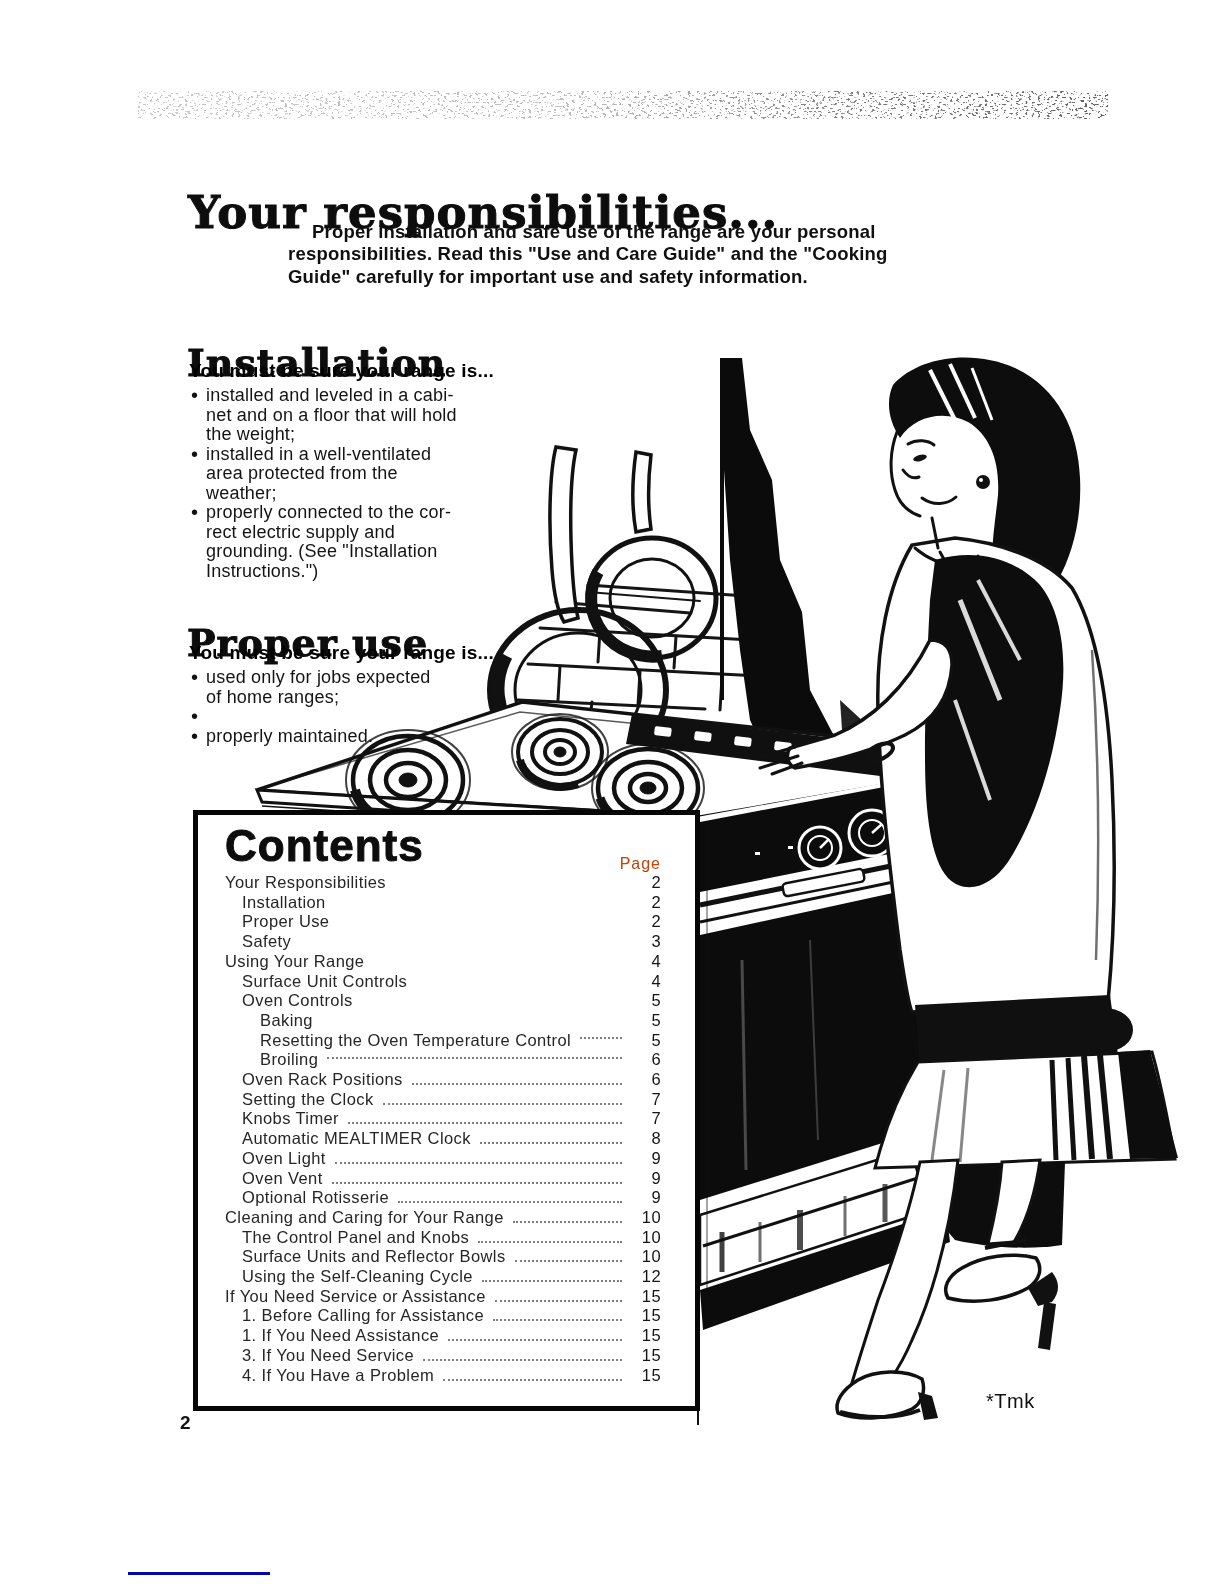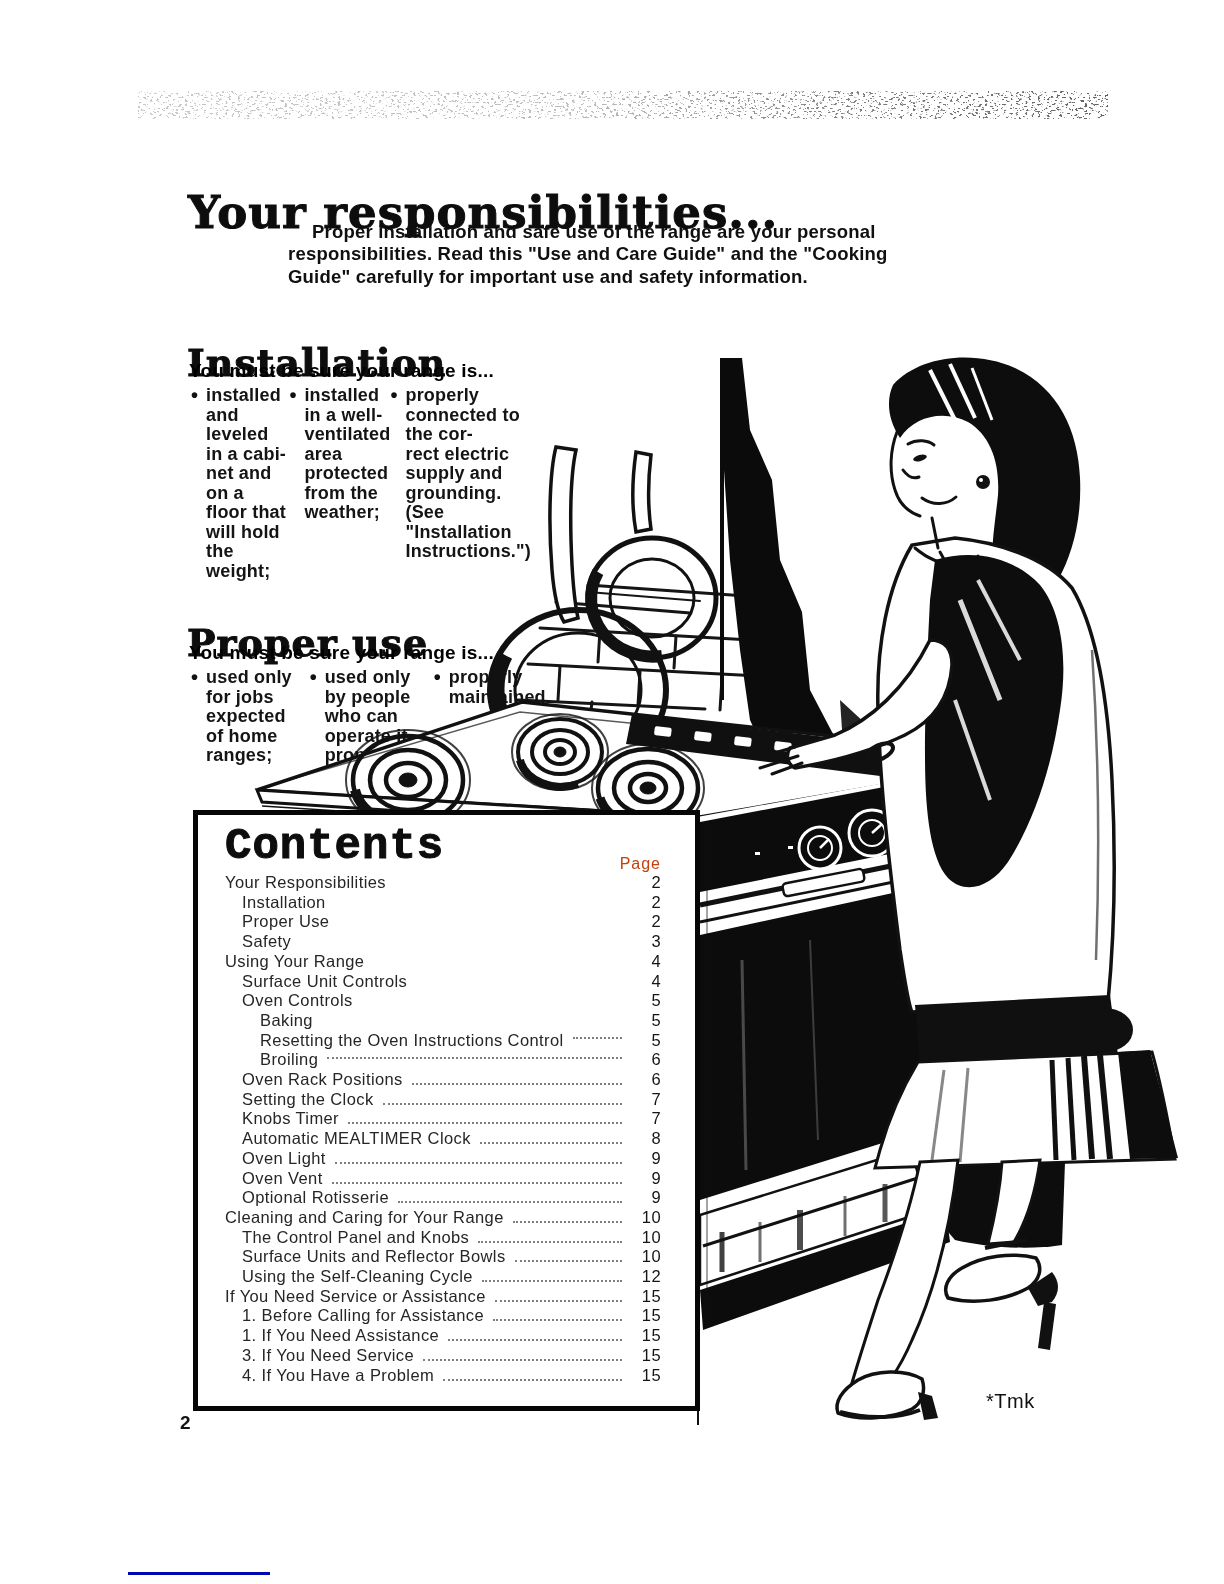--- a/index.html
+++ b/index.html
@@ -10,30 +10,30 @@
   .display{font-family:"DejaVu Serif",serif;font-weight:bold;color:#0d0d0d;
            -webkit-text-stroke:1px #0d0d0d;letter-spacing:1px;}
   #main-title{left:188px;top:138px;font-size:45px;margin-top:48px;}
   #intro{left:288px;top:202px;width:668px;font-size:18.5px;line-height:22.5px;font-weight:bold;
          white-space:pre-line;text-indent:24px;letter-spacing:.2px;color:#101010;}
   #installation-heading{left:187px;top:308px;font-size:38px;}
   #proper-use-heading{left:187px;top:588px;font-size:38px;}
   .lead{font-size:19px;font-weight:bold;letter-spacing:.2px;color:#000000;}
   #installation-lead{left:189px;top:360px;}
   #proper-use-lead{left:189px;top:642px;}
-  .bullets{display:flex;font-weight:bold;}
+  .bullets{display:flex;flex-direction:column;}
   #installation-bullets{left:191px;top:386px;width:340px;}
   #proper-use-bullets{left:191px;top:668px;width:360px;}
   .bullet{display:flex;align-items:flex-start;}
   .dot::before{content:"•";font-size:20px;line-height:19.5px;margin-right:8px;}
   .bullet-text{font-size:18px;line-height:19.5px;letter-spacing:.2px;white-space:pre-line;color:#141414;}
   
   #contents-box{left:193px;top:810px;width:507px;height:601px;border:5px solid #060606;
                 background:#ffffff;box-sizing:border-box;padding:4px 34px 0 27px;z-index:3;}
-  #contents-heading{font-family:Liberation Mono, monospace;font-weight:bold;font-size:44px;
+  #contents-heading{font-family:Liberation Sans, sans-serif;font-weight:bold;font-size:44px;
                     -webkit-text-stroke:1px #0d0d0d;letter-spacing:1px;margin:2px 0 2px 0;color:#0d0d0d;}
   #page-col-label{position:absolute;top:40px;right:34px;font-size:16px;color:#c2410c;letter-spacing:1px;}
   .toc{display:flex;flex-direction:column;}
   .toc-row{display:flex;align-items:baseline;font-size:16.5px;line-height:19.7px;
            letter-spacing:.4px;color:#262626;}
   .toc-row.ind-1{padding-left:17px;}
   .toc-row.ind-2{padding-left:35px;align-items:center;}
   .toc-label{white-space:nowrap;}
   .toc-leader{flex:1;border-bottom:2px dotted rgba(20,20,20,.55);margin:0 7px 4px 9px;min-width:8px;}
   .toc-row.dot-0 .toc-leader{border-color:transparent;}
@@ -295,22 +295,20 @@
   <div id="proper-use-bullets" class="abs bullets">
 
       <div class="bullet">
         <span class="dot"></span>
         <span class="bullet-text">used only for jobs expected
 of home ranges;</span>
       </div>
 
       <div class="bullet">
         <span class="dot"></span>
-        <span class="bullet-text">used only by people who can
-operate it properly;</span>
       </div>
 
       <div class="bullet">
         <span class="dot"></span>
         <span class="bullet-text">properly maintained.</span>
       </div>
     </div>
 
   <div id="contents-box" class="abs">
     <div id="contents-heading">Contents</div>
@@ -359,21 +357,21 @@
           <span class="toc-page">5</span>
         </div>
 
         <div class="toc-row ind-2 dot-0">
           <span class="toc-label">Baking</span>
           <span class="toc-leader"></span>
           <span class="toc-page">5</span>
         </div>
 
         <div class="toc-row ind-2 dot-1">
-          <span class="toc-label">Resetting the Oven Instructions Control</span>
+          <span class="toc-label">Resetting the Oven Temperature Control</span>
           <span class="toc-leader"></span>
           <span class="toc-page">5</span>
         </div>
 
         <div class="toc-row ind-2 dot-1">
           <span class="toc-label">Broiling</span>
           <span class="toc-leader"></span>
           <span class="toc-page">6</span>
         </div>
 

